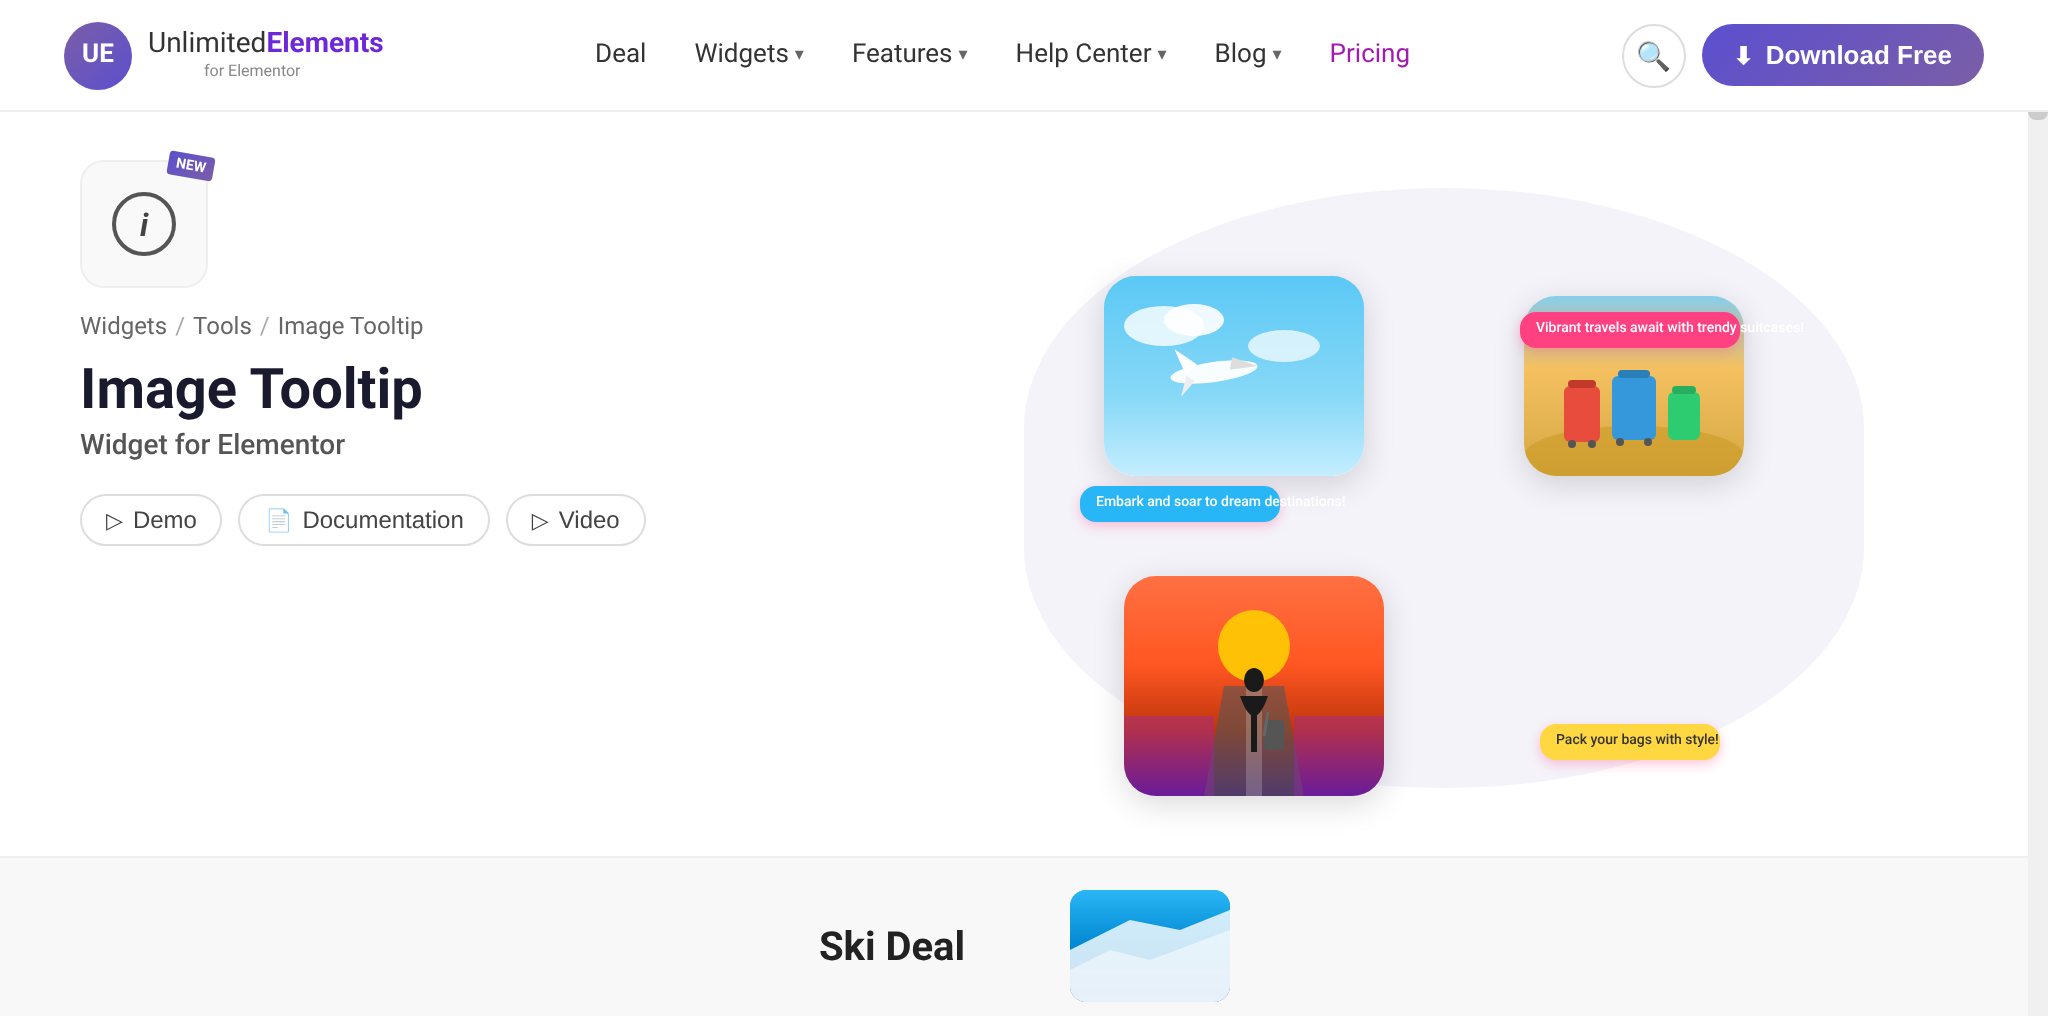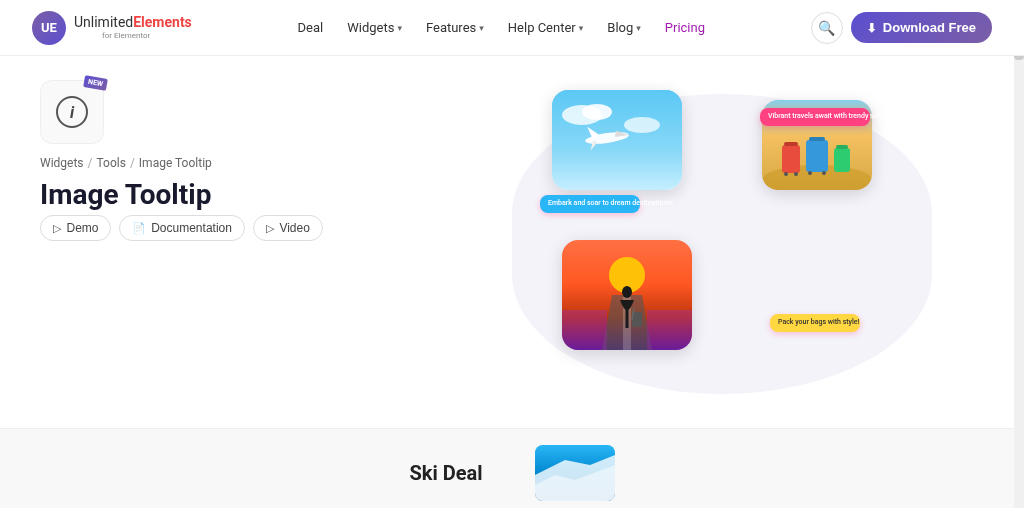--- a/index.html
+++ b/index.html
@@ -91,21 +91,21 @@
 
     .description { font-size: 13px; color: #555; line-height: 1.6; margin-bottom: 20px; max-width: 320px; }
 
     .buy-btn {
       background: #3a32c8; color: #fff; border: none; border-radius: 24px;
       padding: 10px 24px; font-size: 14px; font-weight: 600; cursor: pointer;
     }
 
     
     .right-panel {
-      flex: 1; display: flex; align-items: flex-start; justify-content: center;
+      flex: 1; display: flex; align-items: flex-end; justify-content: center;
       position: relative;
     }
     .preview-bg {
       width: 420px; height: 300px;
       background: #f0eef8; border-radius: 50% 50% 50% 50% / 40% 40% 40% 40%;
       position: absolute; top: 50%; left: 50%; transform: translate(-50%, -50%);
       opacity: 0.7;
     }
     .preview-images {
       position: relative; width: 380px; height: 280px;
@@ -154,21 +154,21 @@
 </head>
 <body>
 
 <nav>
   <div class="nav-logo">
     <div class="logo-circle">
       <span>UE</span>
     </div>
     <div>
       <div class="logo-text">
-        <span style="color:#333;font-weight:400">Unlimited</span><span style="color:#ef4444;font-weight:700">Elements</span>
+        <span style="color:#333;font-weight:400">Unlimited</span><span style="color:#6d28d9;font-weight:700">Elements</span>
       </div>
       <span class="logo-sub">for Elementor</span>
     </div>
   </div>
 
   <div class="nav-links">
     <a class="nav-link">
         <span>Deal</span>
       </a>
     <a class="nav-link">
@@ -213,20 +213,21 @@
 
     <div class="breadcrumb">
       <a>Widgets</a>
       <span class="sep">/</span>
       <a>Tools</a>
       <span class="sep">/</span>
       <span>Image Tooltip</span>
     </div>
 
     <h1 class="page-title">Image Tooltip</h1>
+    <p class="page-subtitle">Widget for Elementor</p>
 
     <div class="action-tabs">
       <button class="action-tab">
         <span class="tab-icon">▷</span>
         <span>Demo</span>
       </button>
       <button class="action-tab">
         <span class="tab-icon">📄</span>
         <span>Documentation</span>
       </button>

